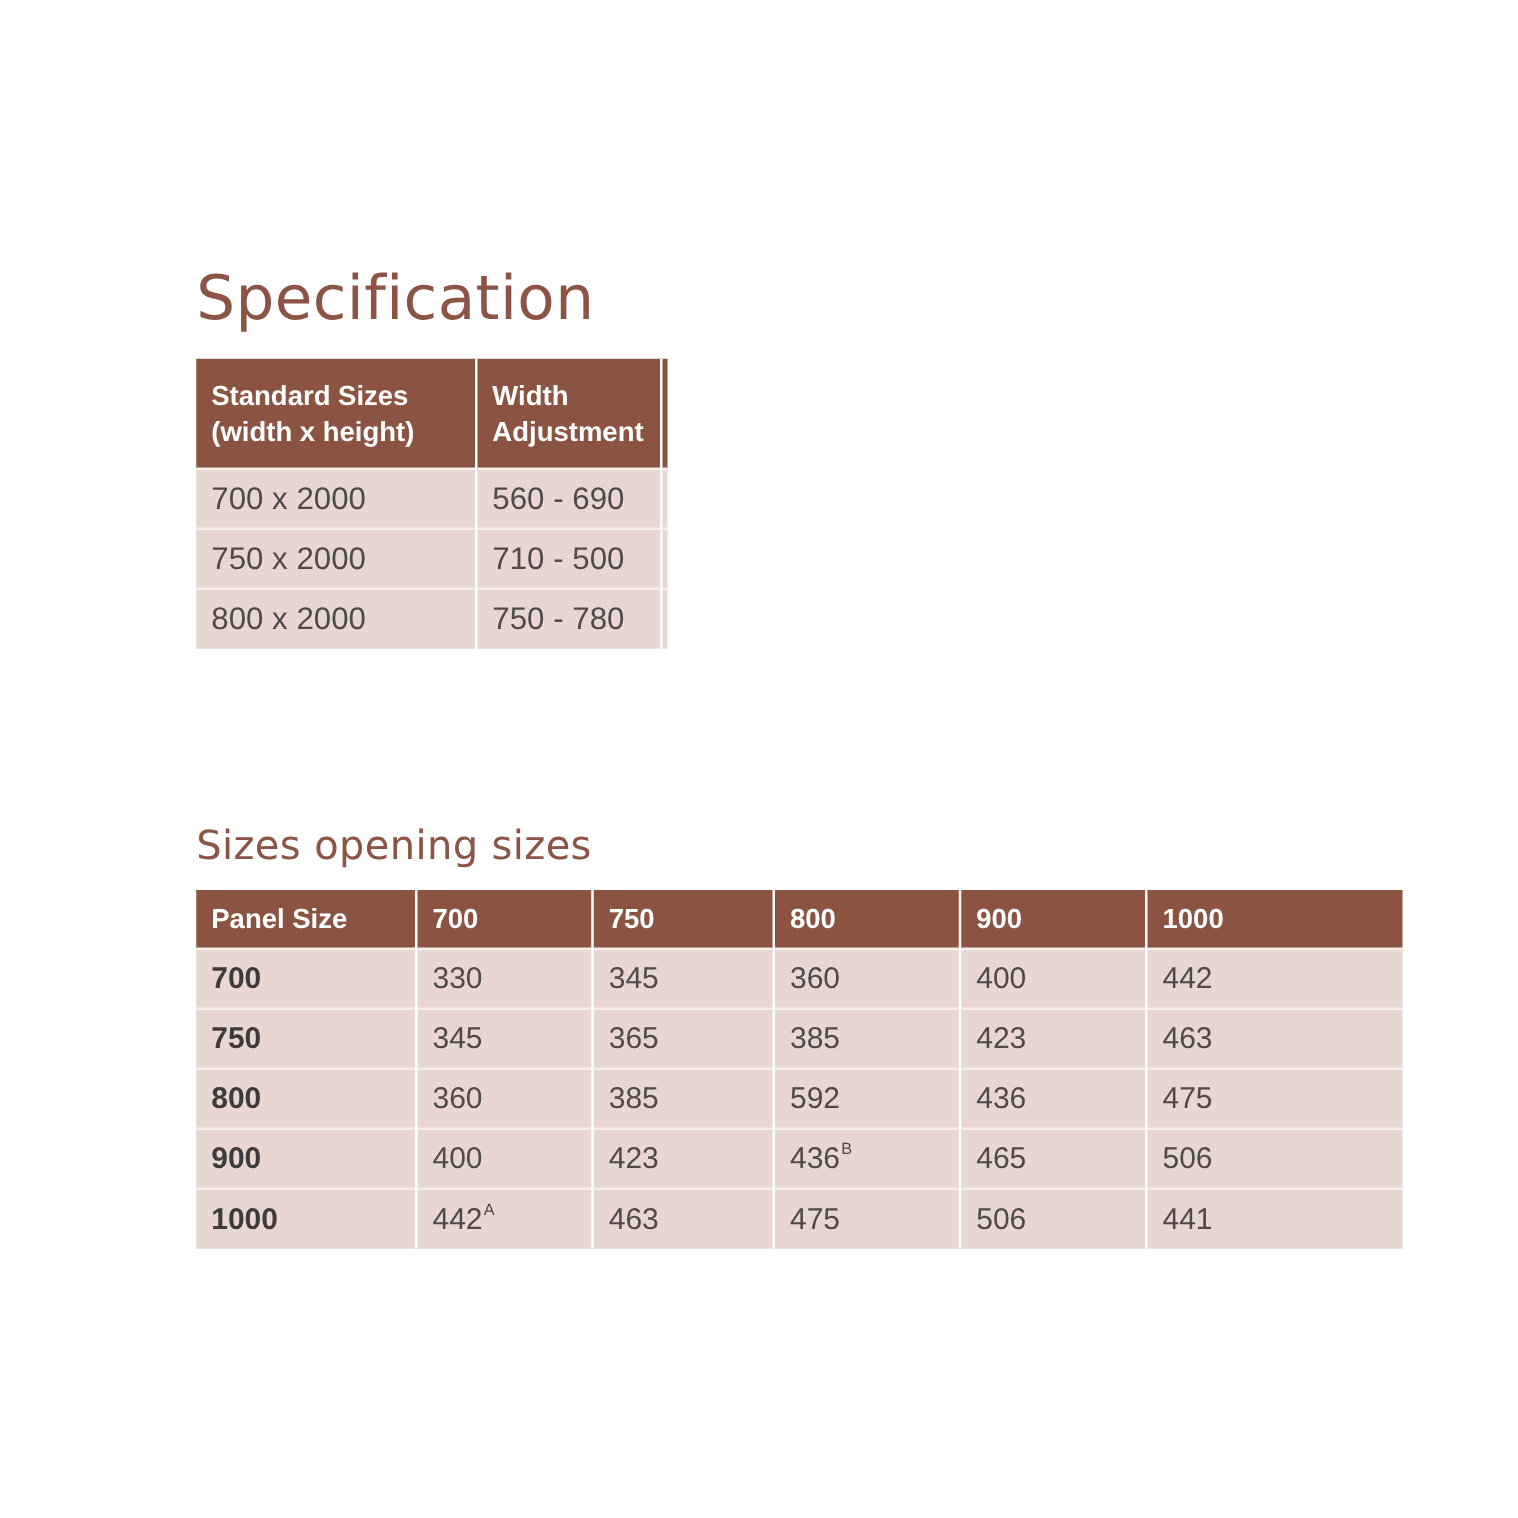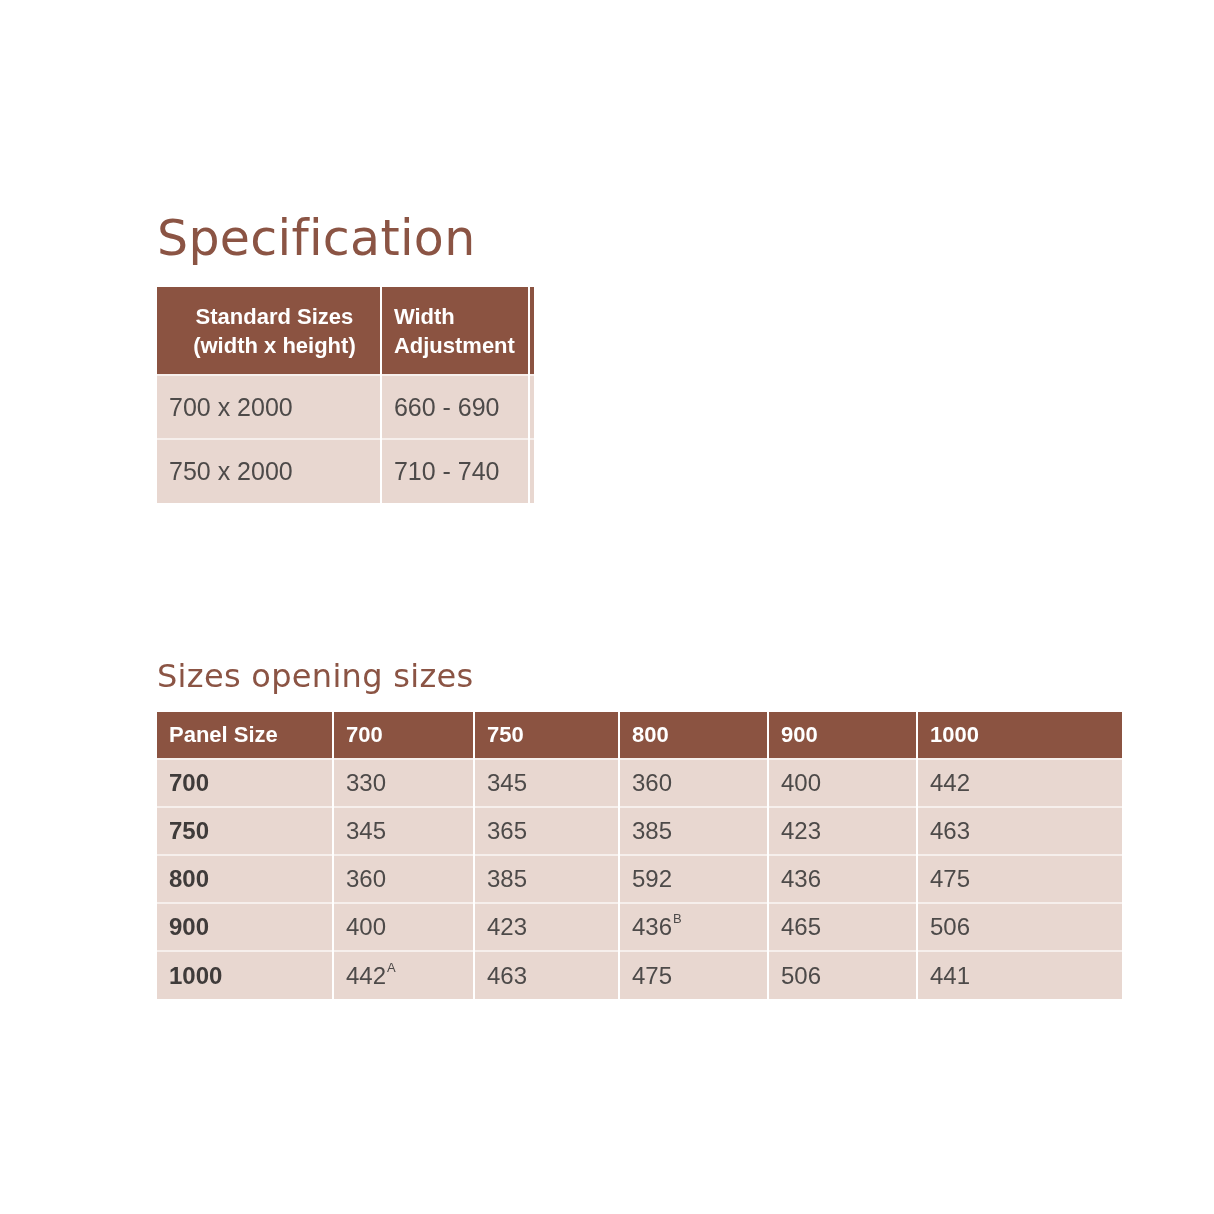--- a/index.html
+++ b/index.html
@@ -17,22 +17,22 @@
   #spec-title { top: 210px; }
   #door-title { top: 657px; font-size: 32px; }
 
   table { border-collapse: collapse; position: absolute; table-layout: fixed; }
   td, th { box-sizing: border-box; padding: 0 0 0 12px; text-align: left; vertical-align: middle; }
   th { background: #8b5341; color: #ffffff; font-weight: bold; }
   td { background: #e8d7d0; color: #4d4a49; }
 
   #spec-table { left: 157px; top: 287px; width: 377px; }
   #spec-table th { height: 88px; font-size: 22px; line-height: 29px; border-right: 2px solid #ffffff; }
-  #spec-table td { height: 64px; font-size: 25px; border-top: 2px solid #f6efec; border-right: 2px solid #ffffff; }
-  #spec-table .c1 { width: 193px; text-align: center; }
+  #spec-table td { height: 48px; font-size: 25px; border-top: 2px solid #f6efec; border-right: 2px solid #ffffff; }
+  #spec-table .c1 { width: 193px; }
   #spec-table .c2 { width: 128px; }
   #spec-table .c3 { width: 4px; padding: 0; border-right: none; }
 
   #door-table { left: 157px; top: 712px; width: 940px; }
   #door-table th { height: 47px; font-size: 22px; border-right: 2px solid #ffffff; }
   #door-table td { height: 48px; font-size: 24px; border-top: 2px solid #f6efec; border-right: 2px solid #ffffff; }
   #door-table th:last-child, #door-table td:last-child { border-right: none; }
   #door-table td.rowhead { font-weight: bold; color: #3f3b3a; }
   #door-table .col0 { width: 176px; }
   #door-table .col1 { width: 141px; }
@@ -57,26 +57,31 @@
       <th class="c2">
         <div>Width</div>
         <div>Adjustment</div>
       </th>
       <th class="c3"></th>
     </tr>
   </thead>
   <tbody>
     <tr>
       <td>700 x 2000</td>
-      <td>660 - 690</td>
+      <td>560 - 690</td>
       <td class="c3"></td>
     </tr>
     <tr>
       <td>750 x 2000</td>
-      <td>710 - 740</td>
+      <td>710 - 500</td>
+      <td class="c3"></td>
+    </tr>
+    <tr>
+      <td>800 x 2000</td>
+      <td>750 - 780</td>
       <td class="c3"></td>
     </tr>
   </tbody>
 </table>
 
 <h2 id="door-title" class="heading">Sizes opening sizes</h2>
 
 <table id="door-table">
   <thead>
     <tr>

